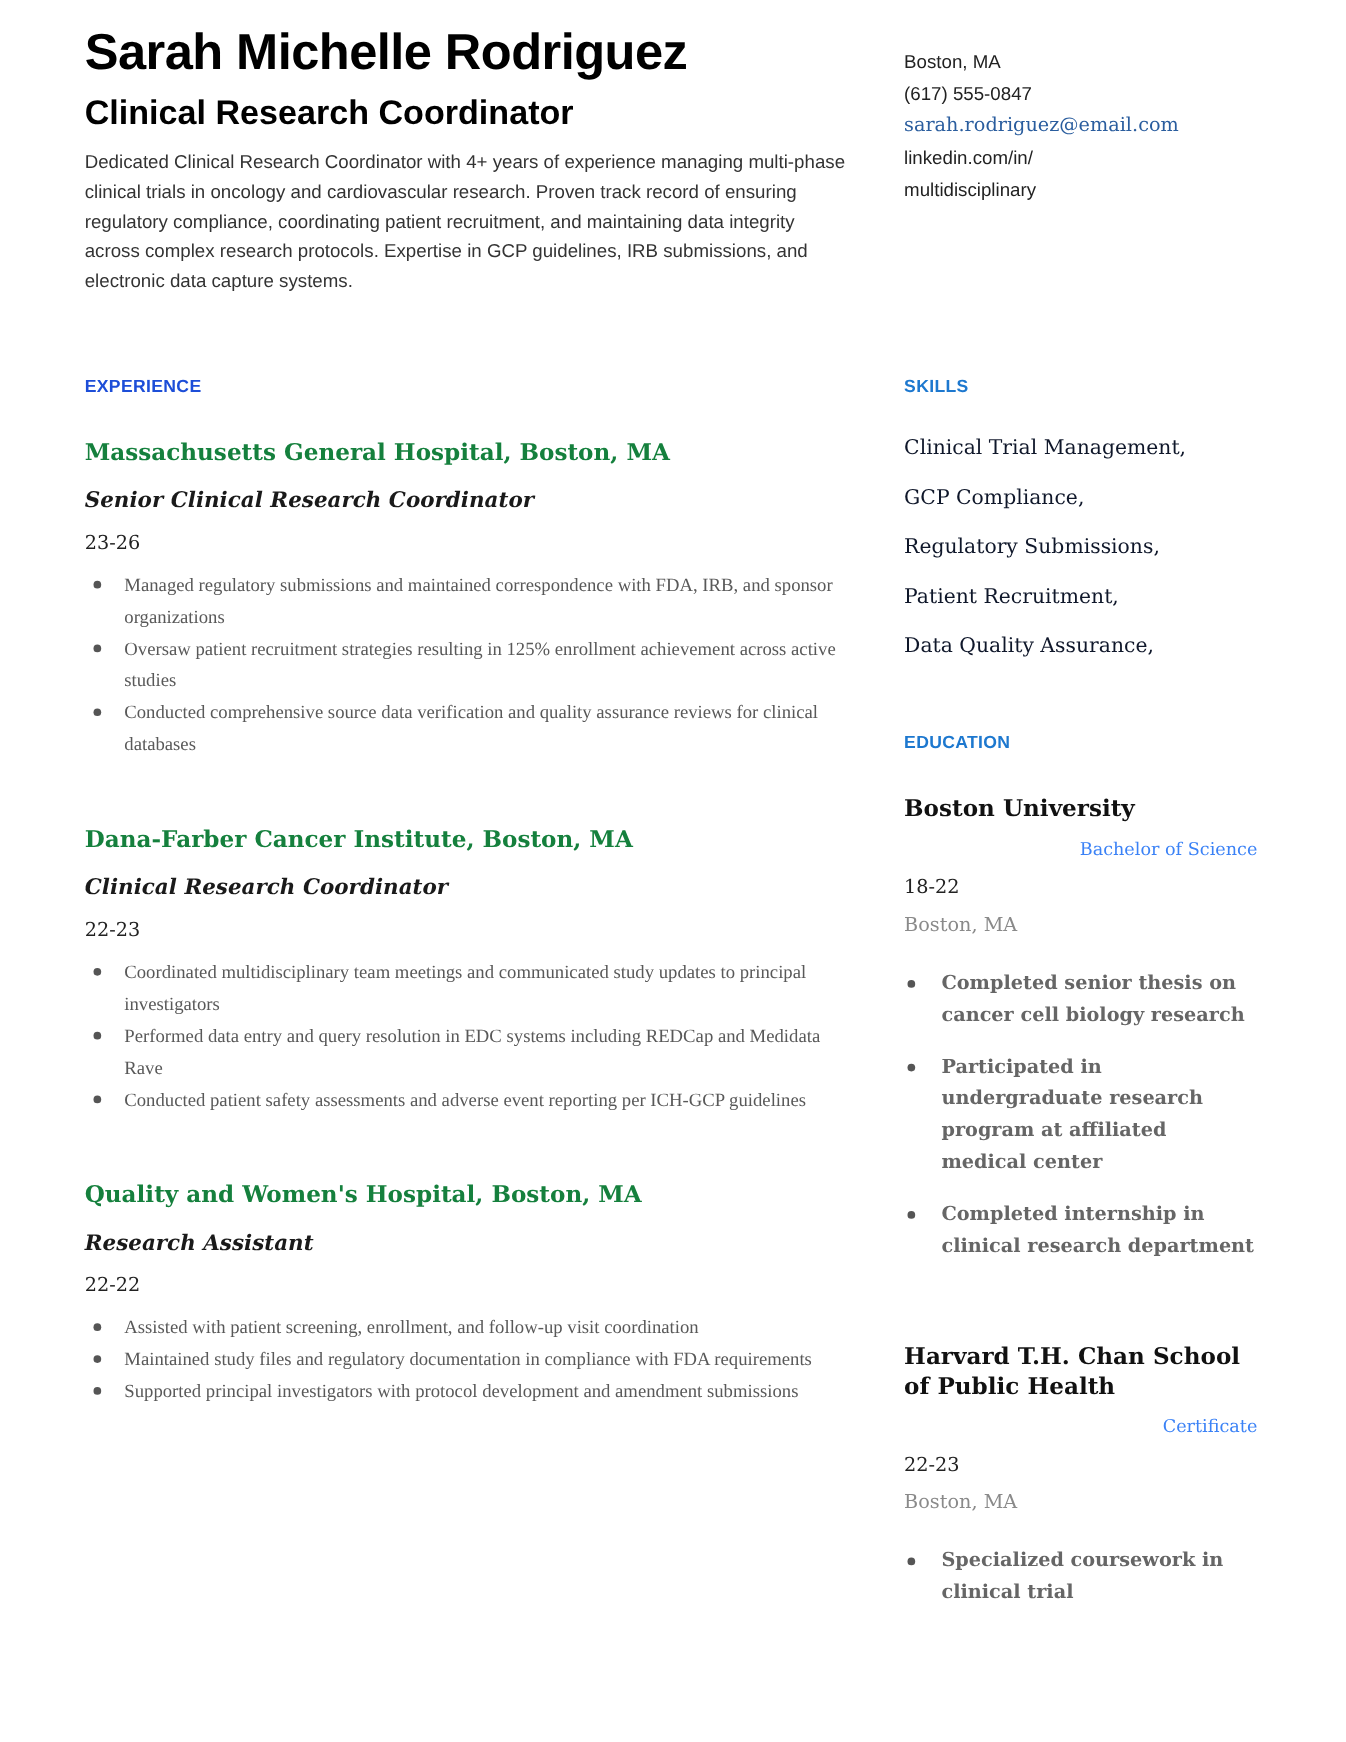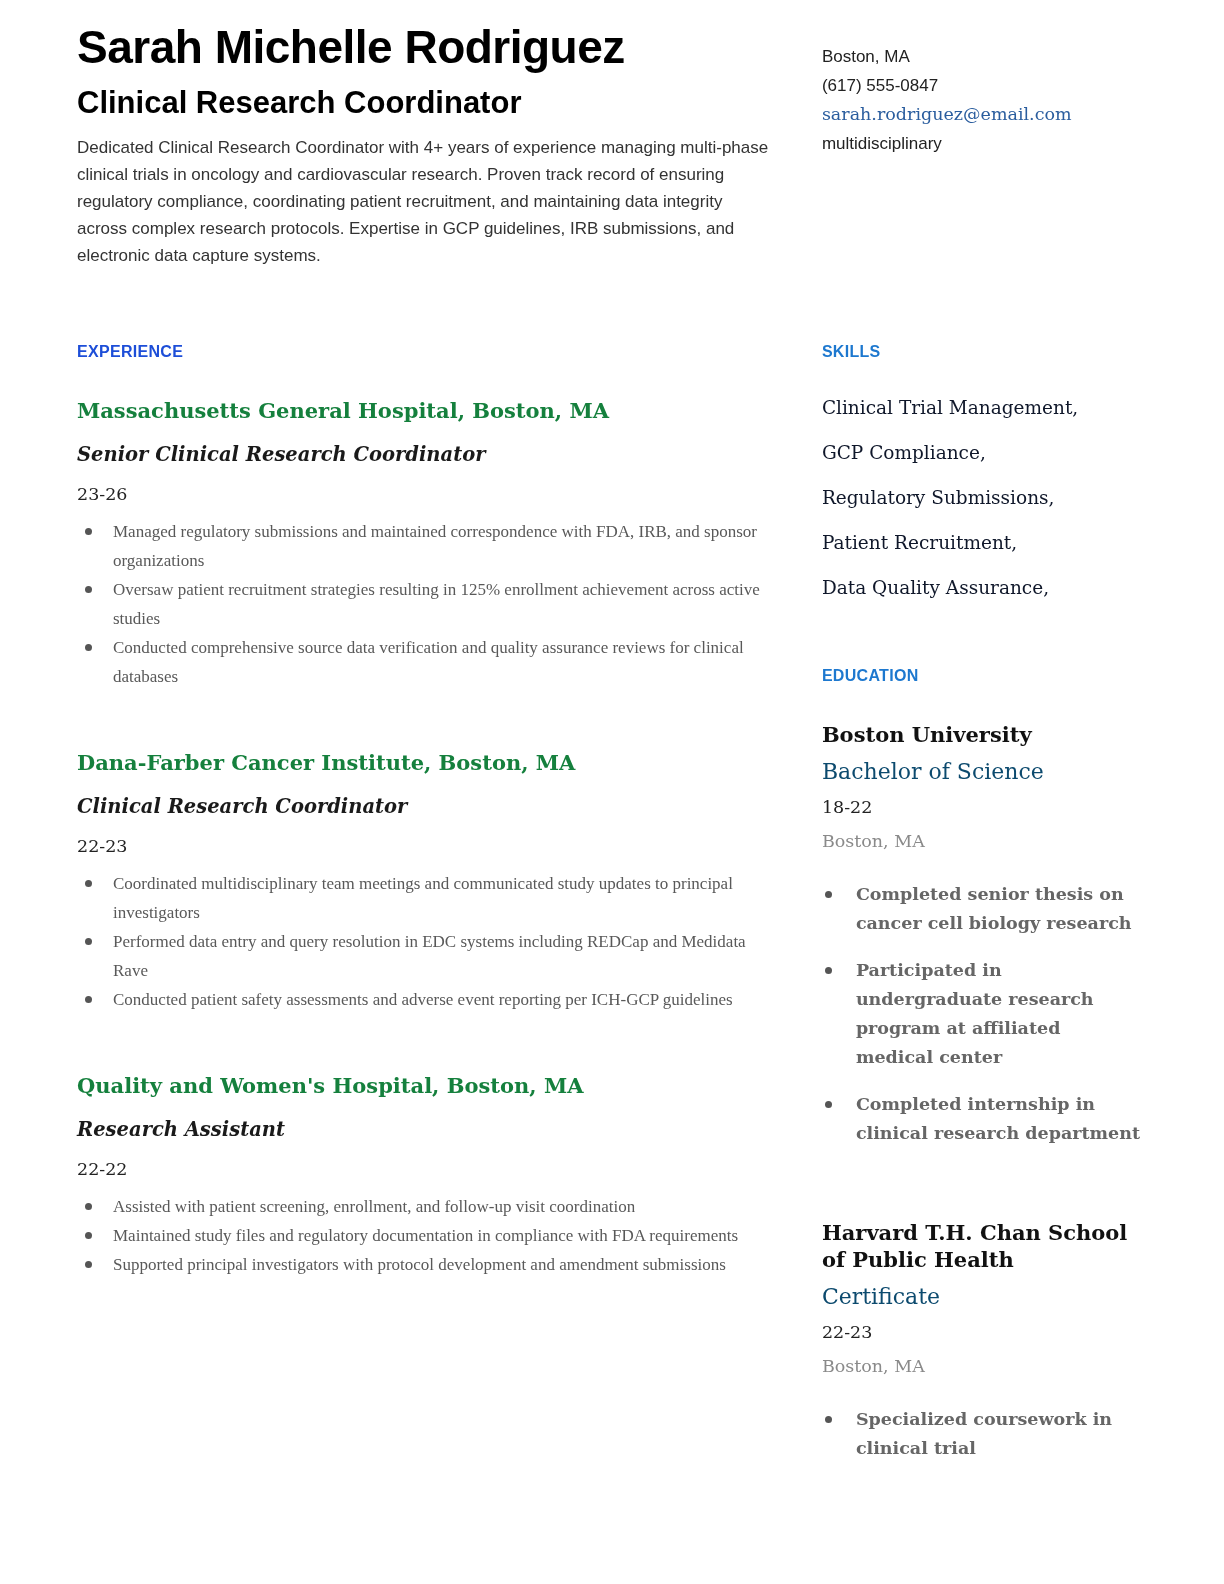--- a/index.html
+++ b/index.html
@@ -126,24 +126,25 @@
   .school-institution {
     font-family: "DejaVu Serif", serif;
     font-size: 21px;
     font-weight: 700;
     color: #111;
     line-height: 27px;
     margin-bottom: 12px;
   }
   .school-degree {
     font-family: "DejaVu Serif", serif;
-    font-size: 22px;
-    color: #0c4a6e;
+    font-size: 16px;
+    color: #3b82f6;
     line-height: 24px;
     margin-bottom: 12px;
+    text-align: right;
   }
   .school-dates {
     font-family: "DejaVu Serif", serif;
     font-size: 17.5px;
     color: #222;
     line-height: 22px;
     margin-bottom: 12px;
   }
   .school-location {
     font-family: "DejaVu Serif", serif;
@@ -181,20 +182,21 @@
   <div class="header-row">
     <div class="header-left">
       <div class="name">Sarah Michelle Rodriguez</div>
       <div class="job-headline">Clinical Research Coordinator</div>
       <div class="summary">Dedicated Clinical Research Coordinator with 4+ years of experience managing multi-phase clinical trials in oncology and cardiovascular research. Proven track record of ensuring regulatory compliance, coordinating patient recruitment, and maintaining data integrity across complex research protocols. Expertise in GCP guidelines, IRB submissions, and electronic data capture systems.</div>
     </div>
     <div class="header-right">
       <div class="contact-line">Boston, MA</div>
       <div class="contact-line">(617) 555-0847</div>
       <a class="email-link">sarah.rodriguez@email.com</a>
+      <div class="contact-line">linkedin.com/in/</div>
       <div class="contact-line">multidisciplinary</div>
     </div>
   </div>
 
   <div class="main-row">
 
     <div class="col-left">
       <div class="section-label experience">EXPERIENCE</div>
 
       <div class="job">

